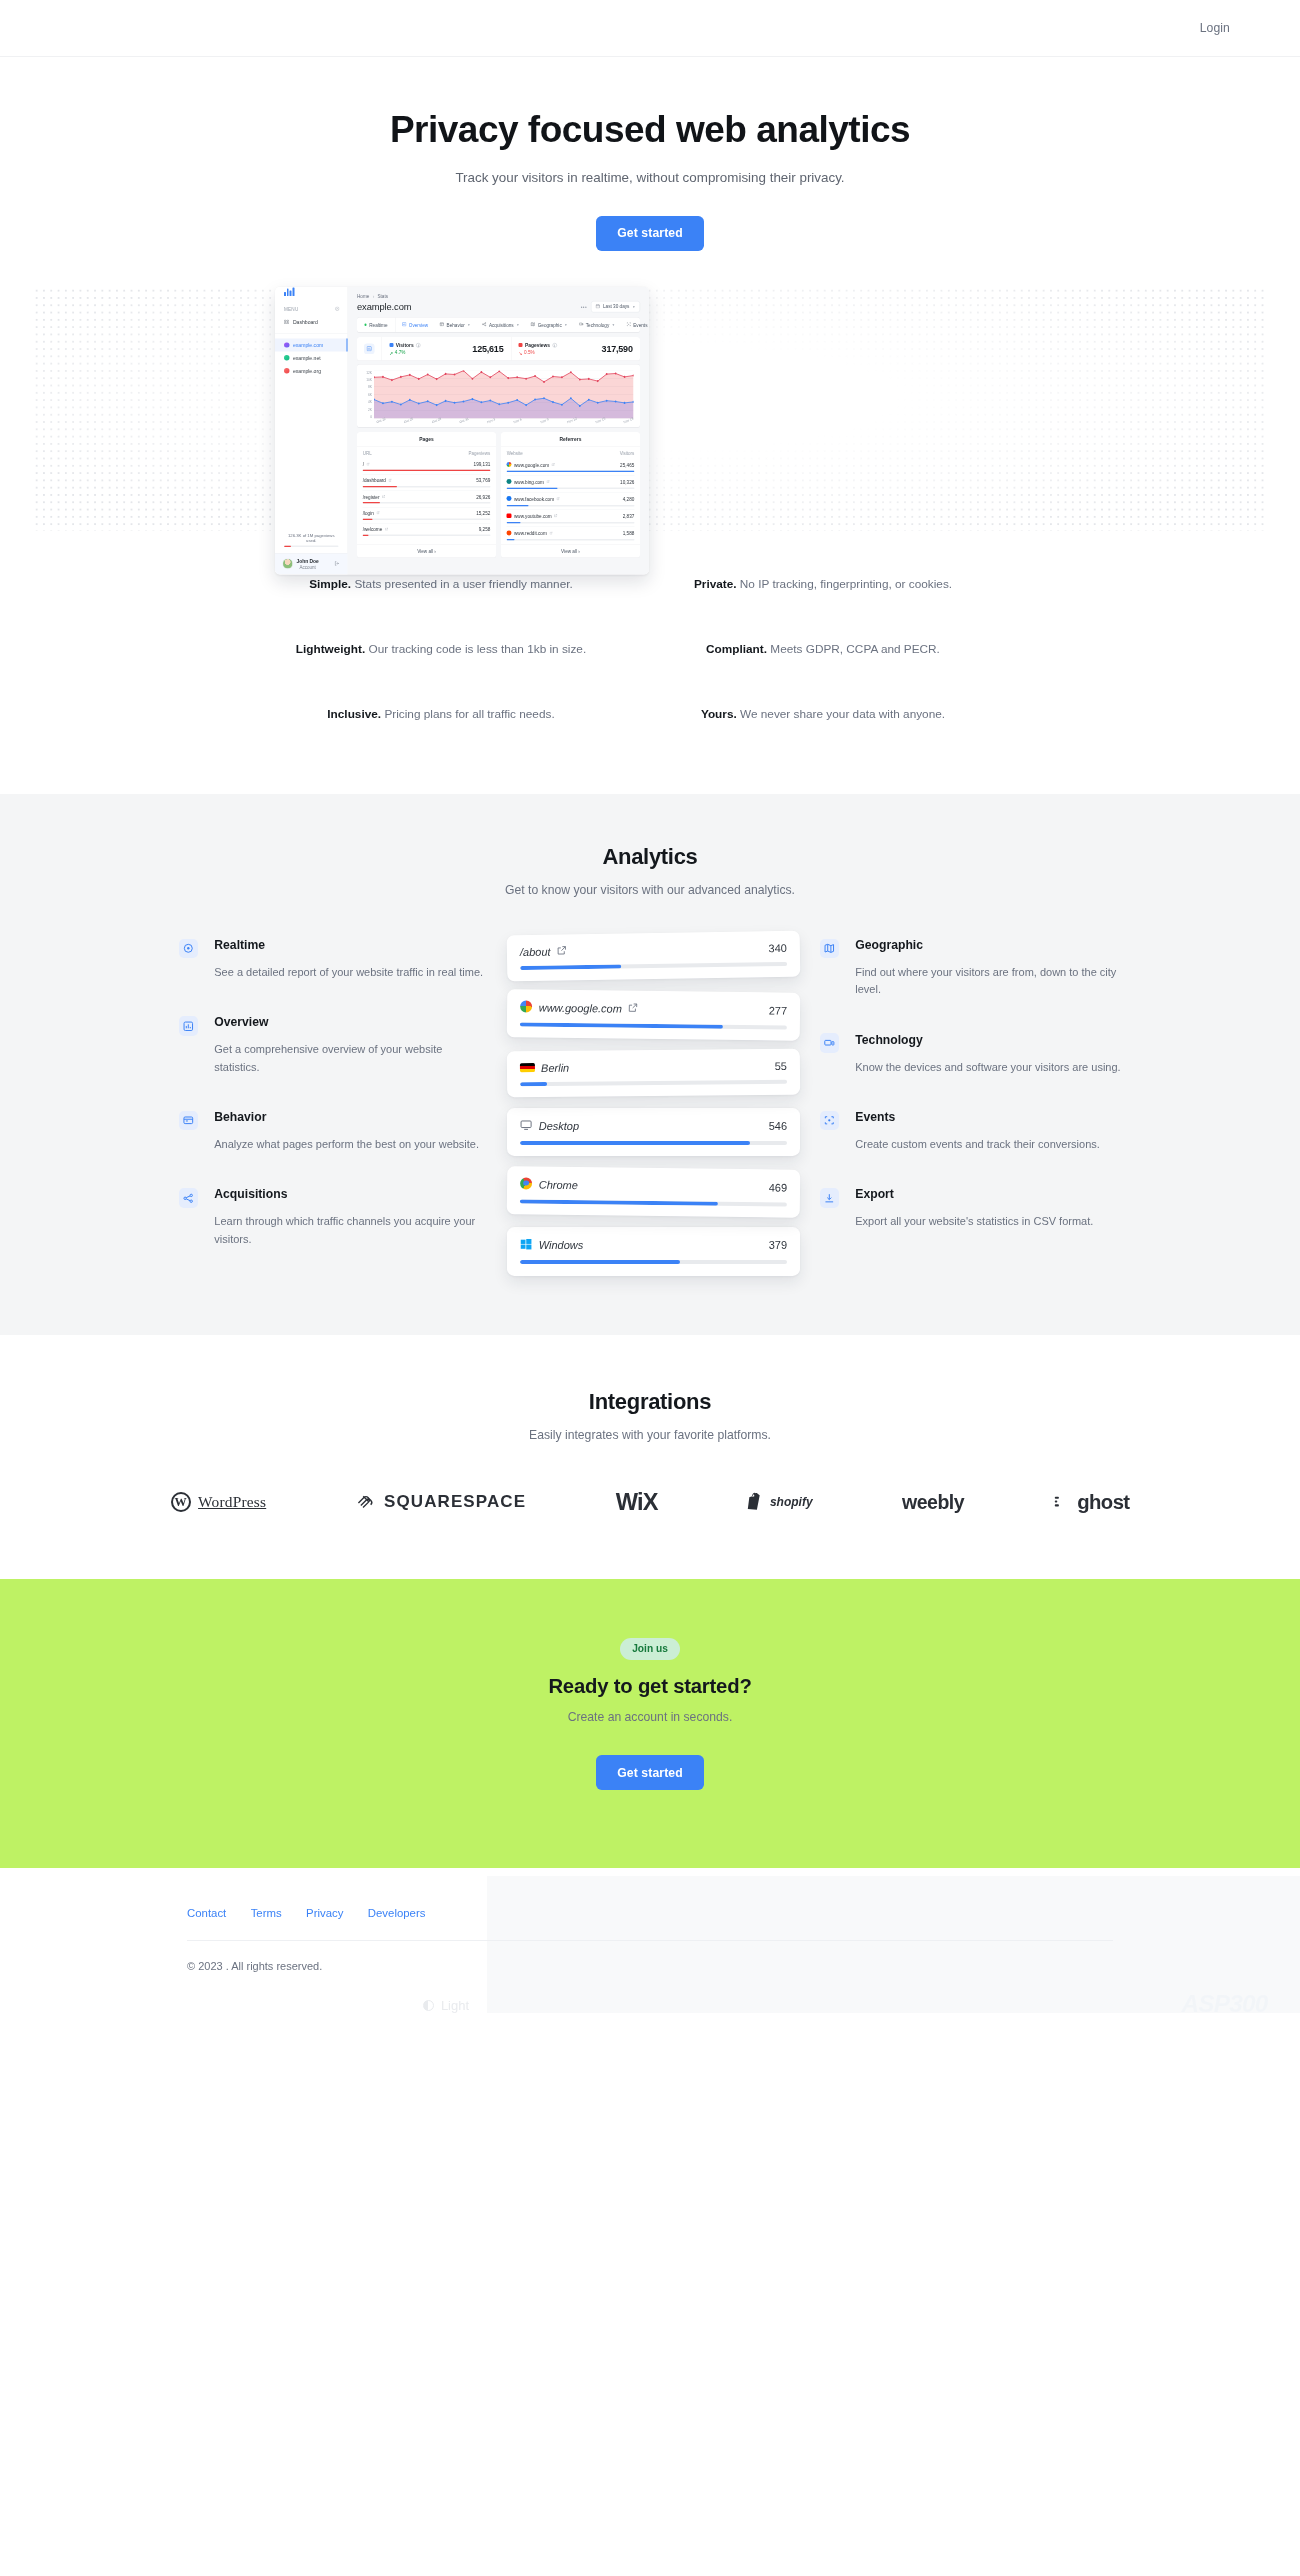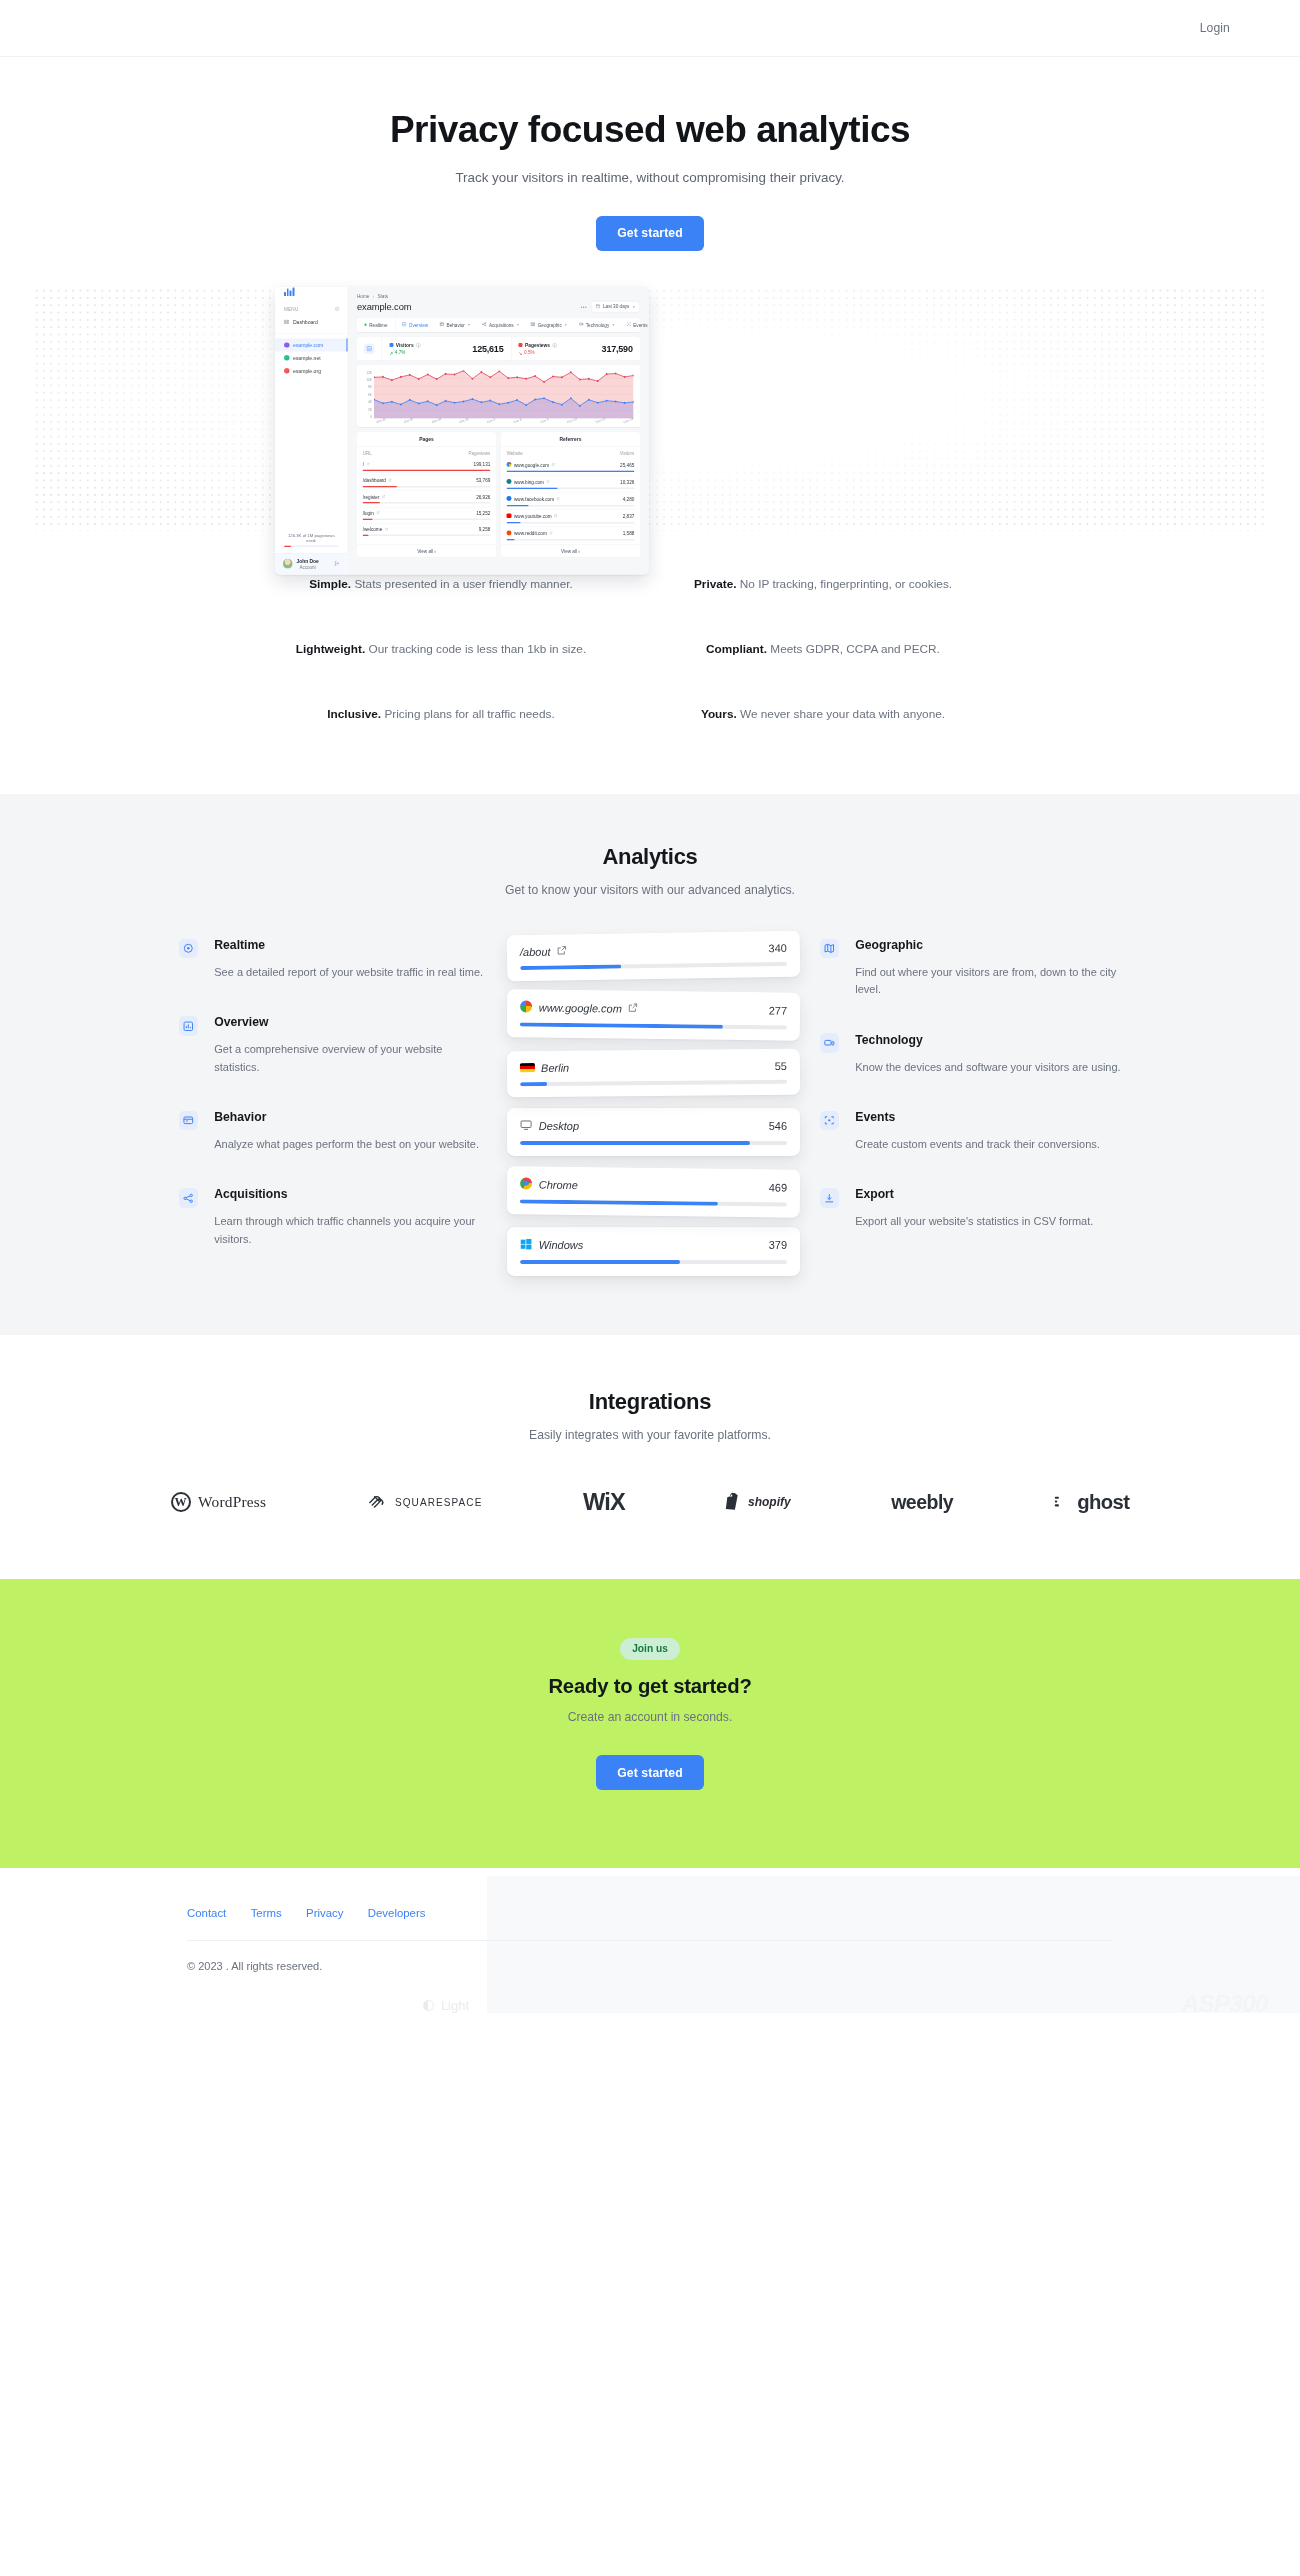--- a/index.html
+++ b/index.html
@@ -248,22 +248,22 @@
   .an-card-left { display: flex; align-items: center; gap: 6.5px; font-size: 11px; font-style: italic; color: #2f353d; }
   .an-card-val { font-size: 11px; color: #2f353d; }
   .an-track { height: 4.1px; background: #e8eaed; border-radius: 3.3px; margin-top: 8.1px; overflow: hidden; }
   .an-fill { height: 100%; background: #3b82f6; border-radius: 3.3px; }
   .flag { width: 14.6px; height: 9.8px; border-radius: 1.6px; flex: none; overflow: hidden; display:block; }
 
   
   .integrations { background: #fff; padding: 54px 0 63px; }
   .logos { width: 959px; margin: 47px auto 0; display: flex; align-items: center; justify-content: space-between; }
   .logo { color: #2b2f36; display: flex; align-items: center; gap: 7.3px; }
-  .logo-wp { font-family: "Liberation Serif", serif; font-size: 15.4px; letter-spacing: 0.2px; }
-  .logo-sq { font-size: 10px; letter-spacing: 1.1px; font-weight: 400; }
+  .logo-wp { font-family: "Liberation Serif", serif; font-size: 15.4px; letter-spacing: 0.2px; text-decoration: underline; }
+  .logo-sq { font-size: 17px; letter-spacing: 1.1px; font-weight: 700; }
   .logo-wix { font-size: 23.6px; font-weight: 700; letter-spacing: -0.8px; }
   .logo-shopify { font-size: 12px; font-weight: 700; font-style: italic; }
   .logo-weebly { font-size: 19.5px; font-weight: 700; letter-spacing: -0.5px; }
   .logo-ghost { font-size: 20.3px; font-weight: 700; letter-spacing: -0.6px; }
   .wp-mark { width: 20.3px; height: 20.3px; border-radius: 50%; border: 2px solid #2b2f36;
     display: flex; align-items: center; justify-content: center; font-family: "Liberation Serif", serif;
     font-size: 12.2px; font-weight: 700; }
 
   
   .cta { background: #bef264; padding: 59px 0 78px; text-align: center; }

